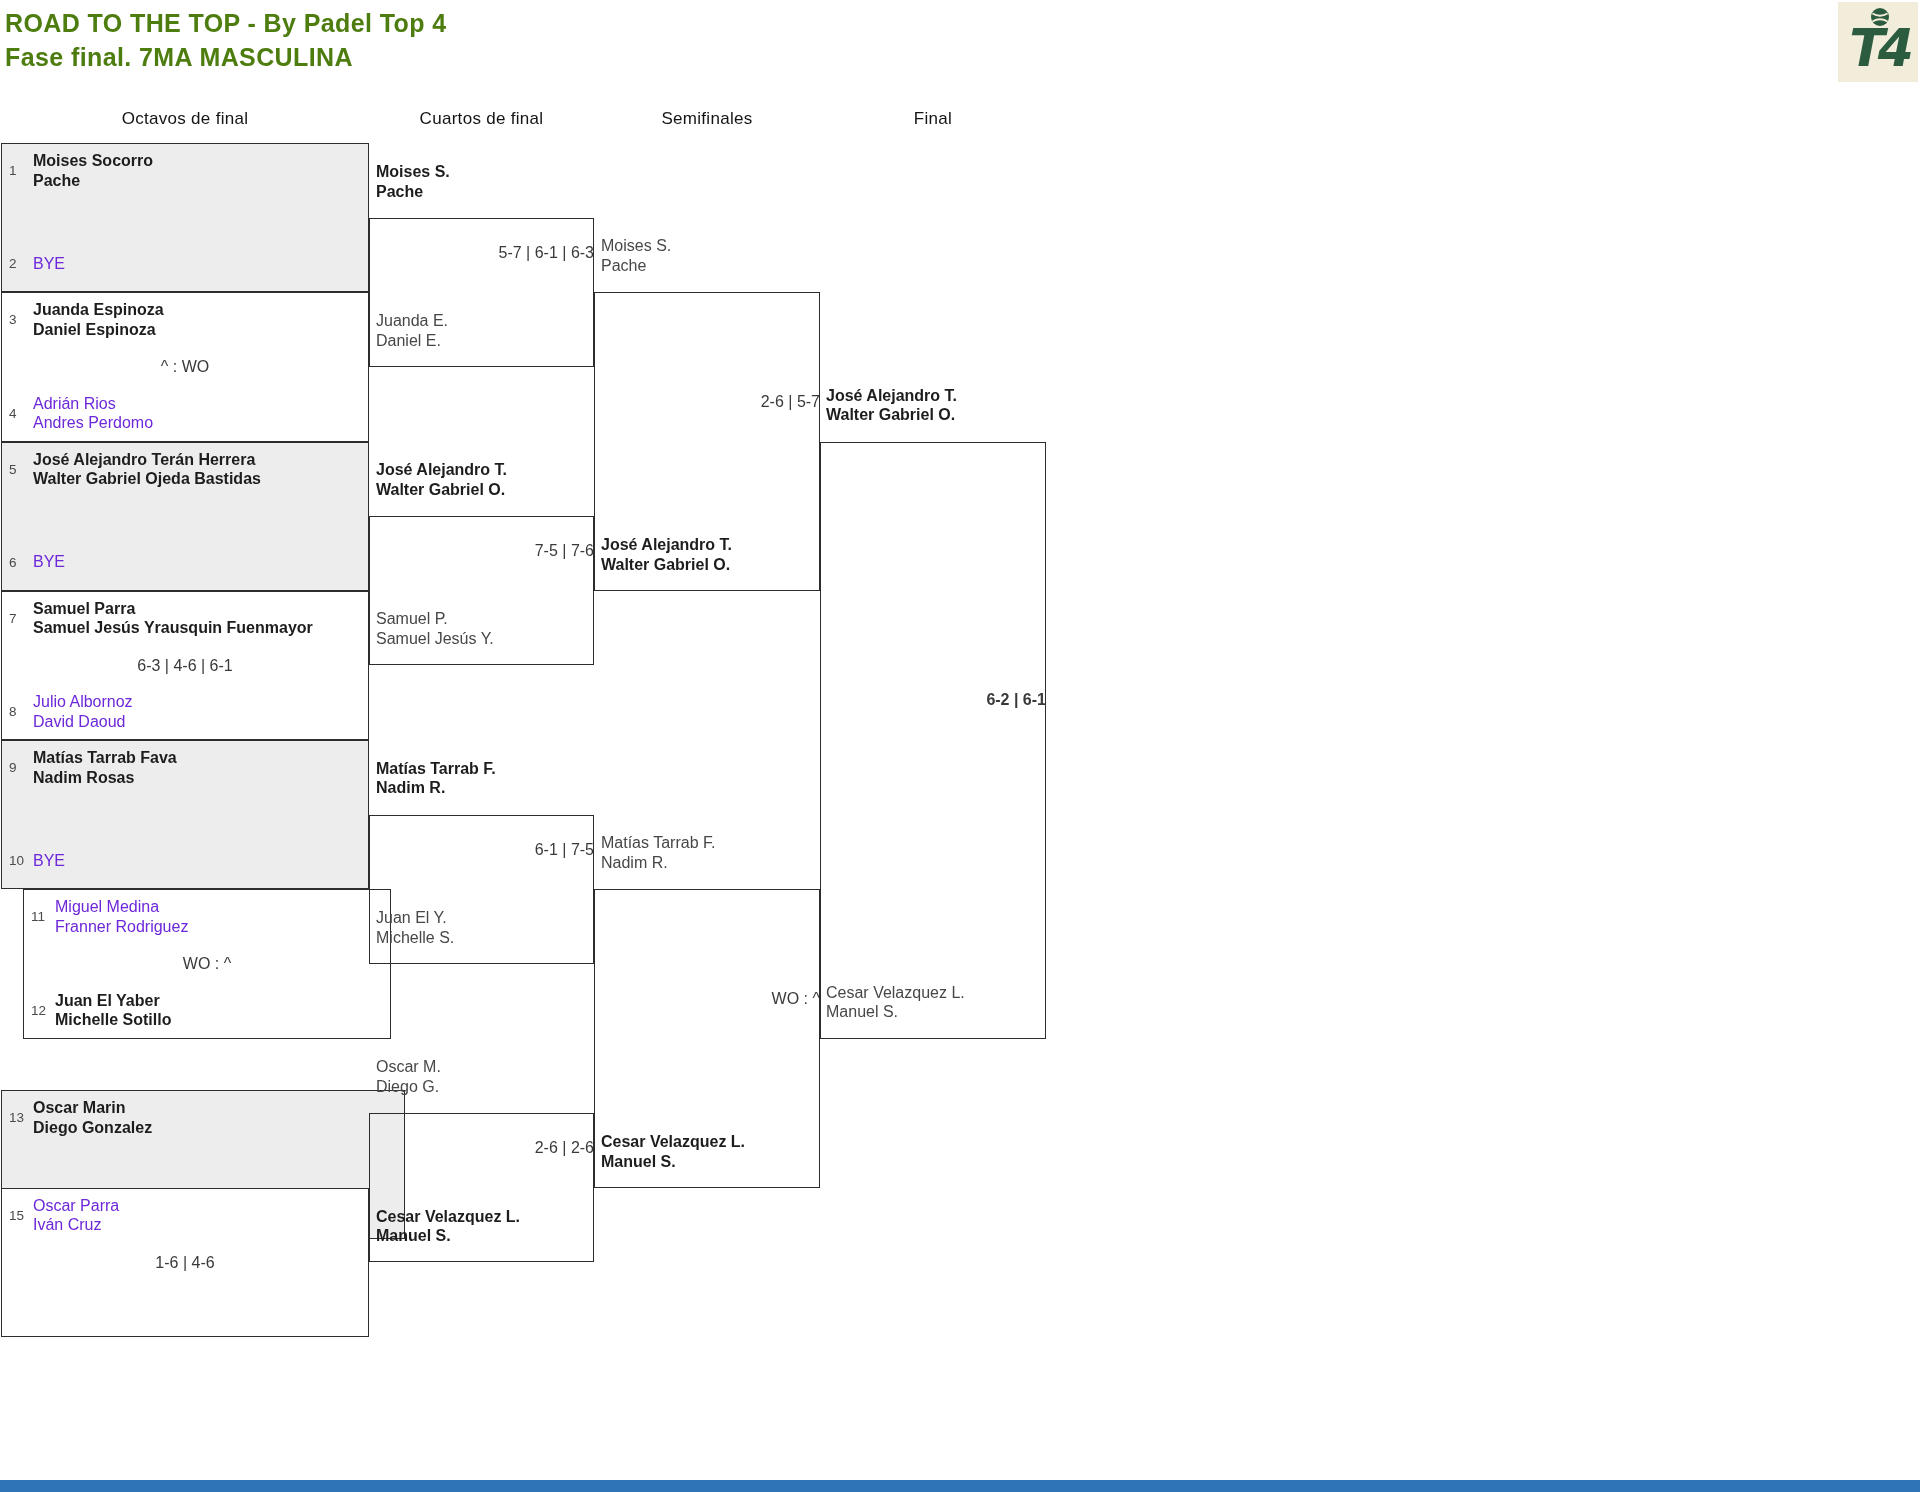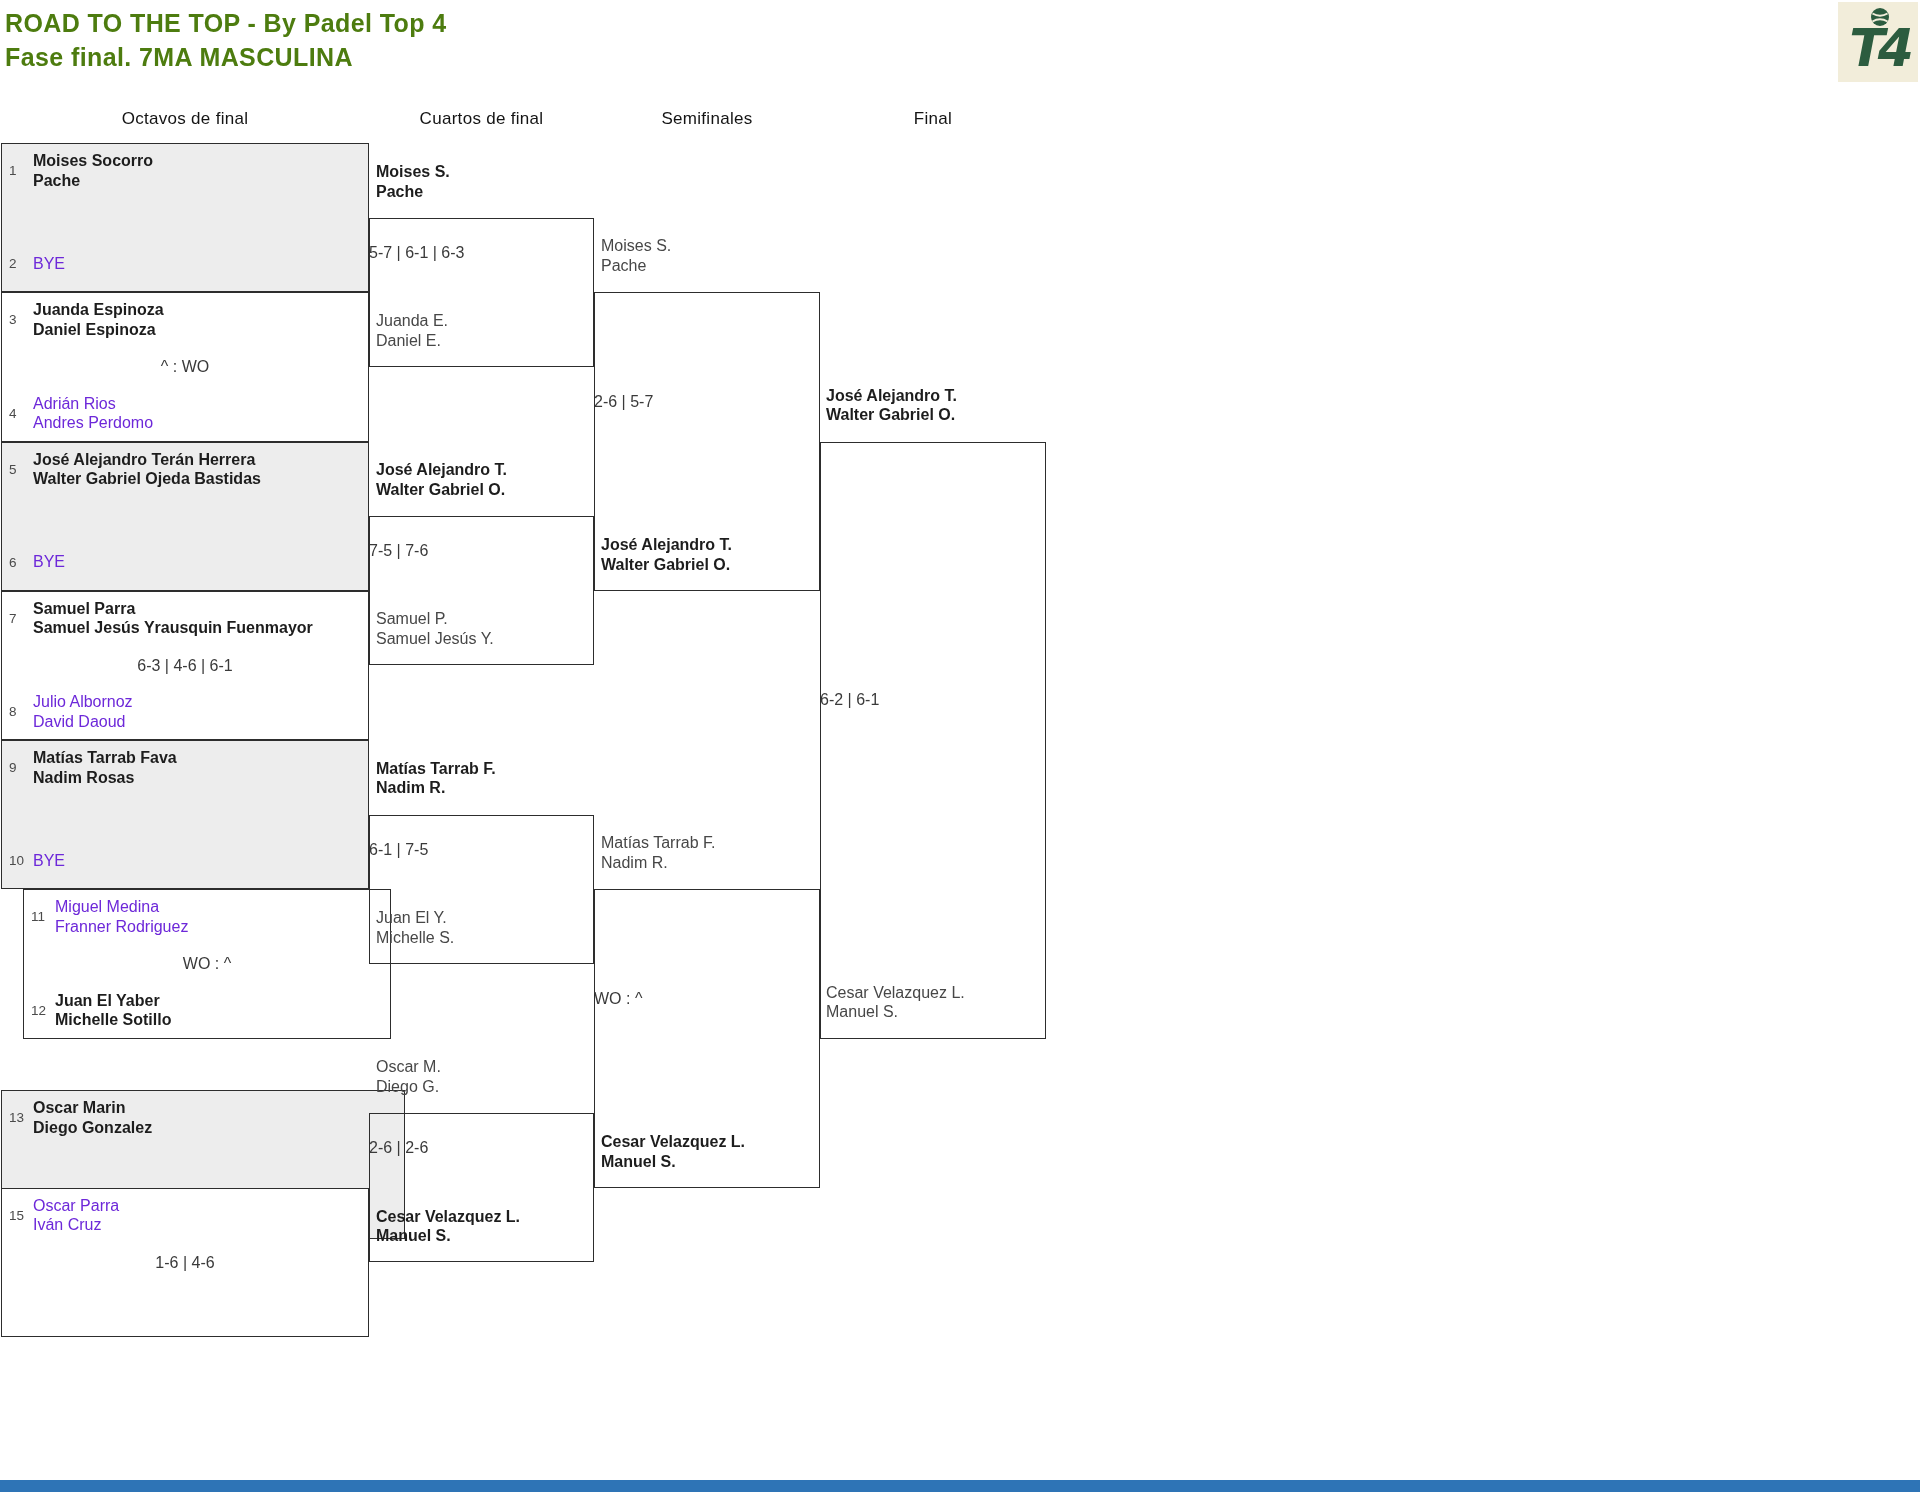--- a/index.html
+++ b/index.html
@@ -13,21 +13,21 @@
   .oct-box.shaded{background:#ededed;}
   .entry{position:absolute;left:7px;right:4px;display:flex;gap:6px;}
   .entry .seed{flex:0 0 18px;width:18px;font-size:13.5px;color:#4a4a4a;align-self:center;}
   .entry .nm{font-size:16px;line-height:19.5px;color:#6d28d9;}
   .entry.b .nm{font-weight:700;color:#1d1d1d;}
   .ln{display:block;white-space:nowrap;}
   .oscore{position:absolute;left:0;right:0;top:65px;text-align:center;font-size:16px;color:#3a3a3a;}
   .rect{position:absolute;border:1px solid #2d2d2d;background:transparent;}
   .name{position:absolute;font-size:16px;line-height:19.5px;color:#474747;}
   .name.b{font-weight:700;color:#1d1d1d;}
-  .score{position:absolute;text-align:left;font-size:16px;color:#3a3a3a;}
+  .score{position:absolute;text-align:right;font-size:16px;color:#3a3a3a;}
   .bottom-bar{position:absolute;left:0;top:1480px;width:1920px;height:12px;background:#2e74b6;}
 </style>
 </head>
 <body>
 
 <div class="page">
 
   <div class="title">
     <div>ROAD TO THE TOP - By Padel Top 4</div>
     <div>Fase final. 7MA MASCULINA</div>
@@ -247,17 +247,17 @@
 
   <div class="name b" style="left:826px;top:385.5px;">
     <span class="ln">José Alejandro T.</span>
       <span class="ln">Walter Gabriel O.</span>
   </div>
   <div class="name" style="left:826px;top:982.5px;">
     <span class="ln">Cesar Velazquez L.</span>
       <span class="ln">Manuel S.</span>
   </div>
 
-  <div class="score" style="left:820px;top:691px;width:226px;">6-2 | 6-1</div>
+  <div class="score" style="left:820px;top:691px;width:226px;font-weight:bold;">6-2 | 6-1</div>
 
   <div class="bottom-bar"></div>
 
 </div>
 
 </body></html>

